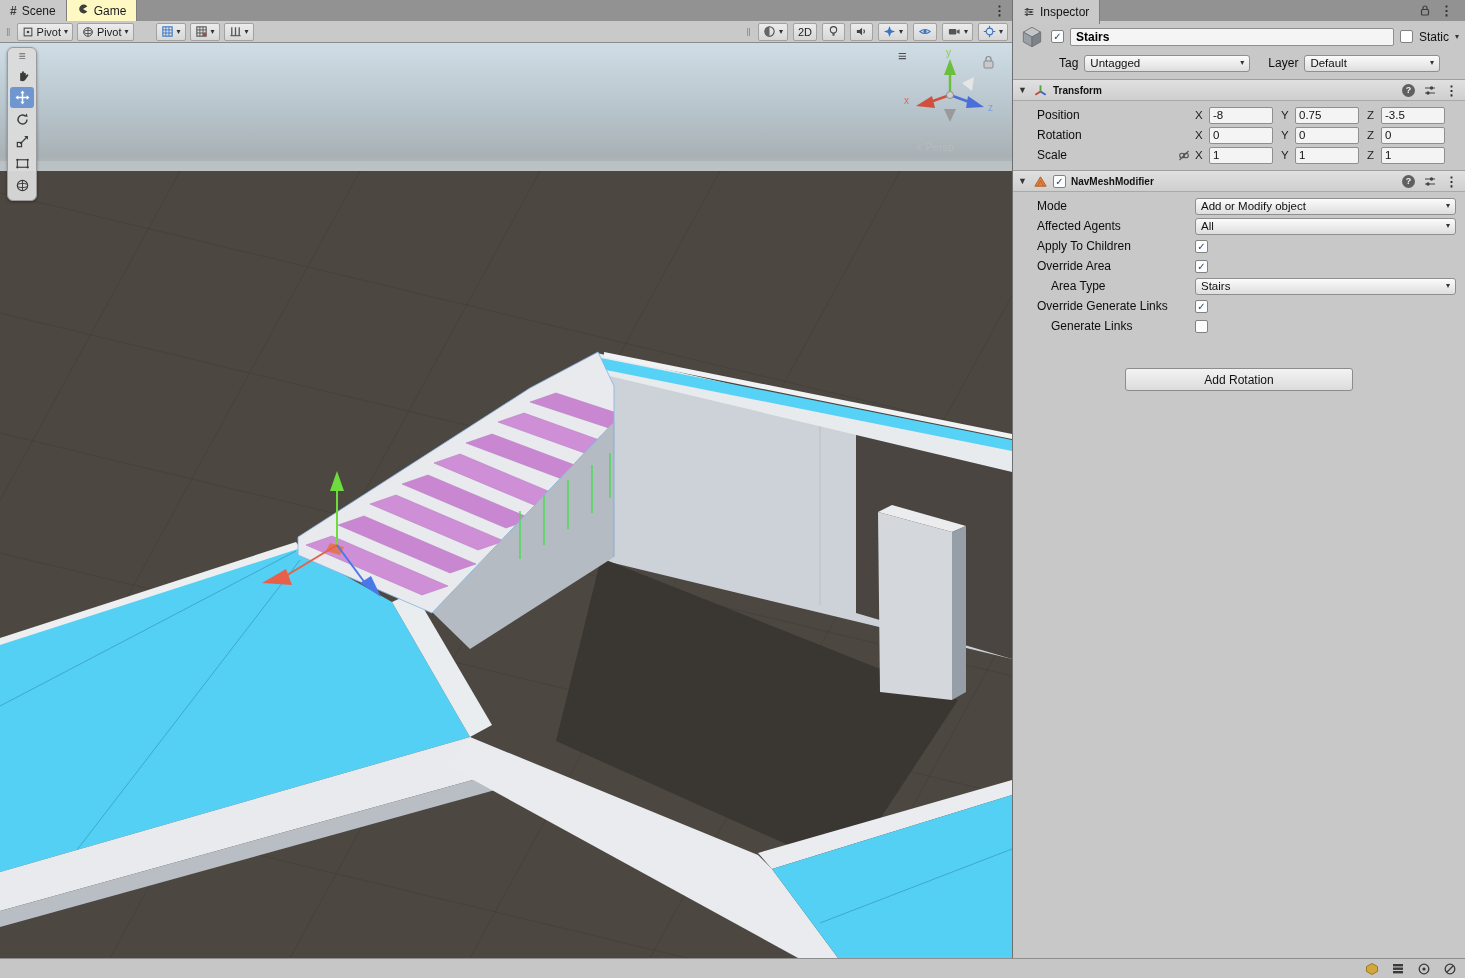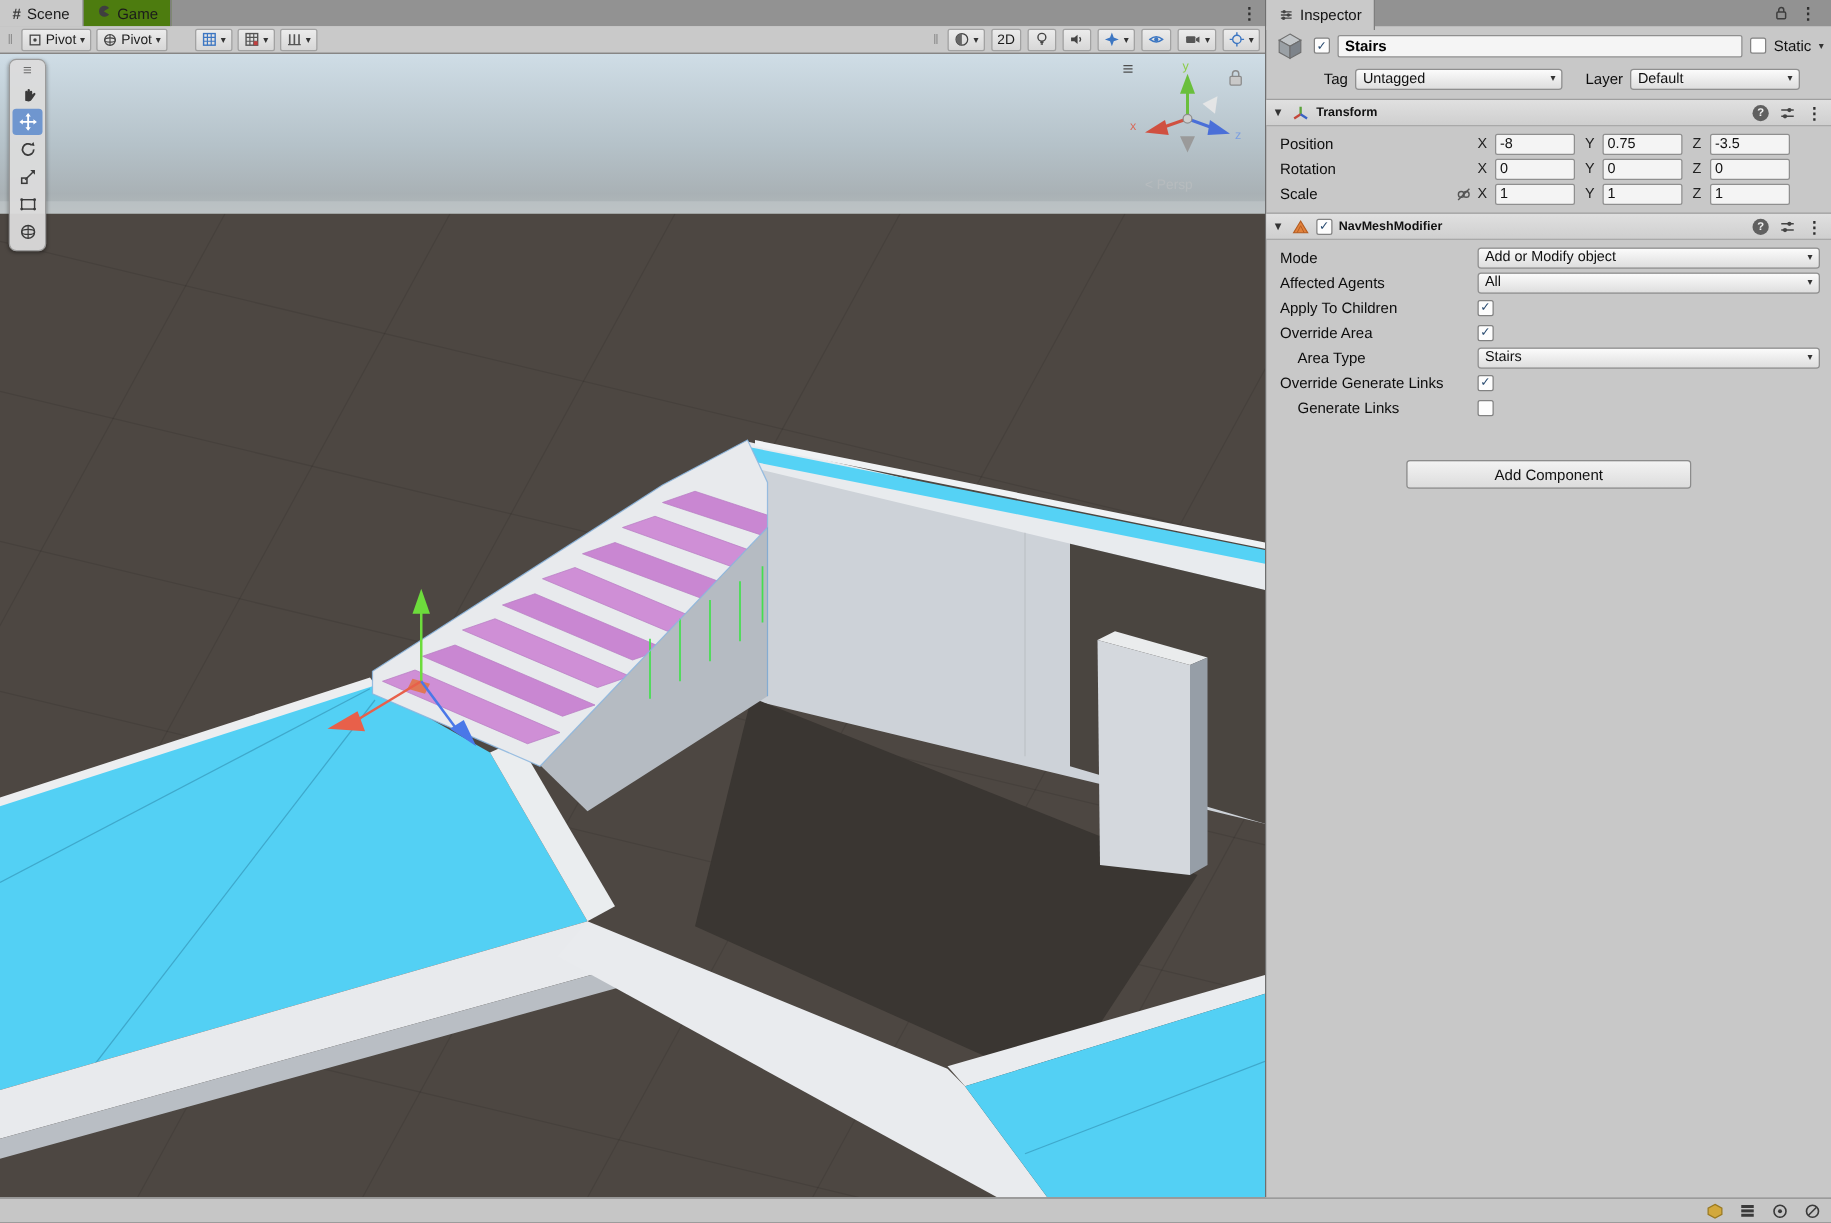--- a/index.html
+++ b/index.html
@@ -12,21 +12,21 @@
        display:inline-flex;align-items:center;justify-content:center;font-size:10px;color:#27496f;
        box-sizing:border-box;flex:none;}
   .dd{height:17px;display:flex;align-items:center;justify-content:space-between;
       padding:0 5px;background:linear-gradient(#fbfbfb,#dedede);border:1px solid #8f8f8f;
       border-radius:3px;font-size:11.5px;color:#101010;box-sizing:border-box;}
   .nfield{height:17px;border:1px solid #8f8f8f;border-radius:2px;background:#f4f4f4;
       font-size:11.5px;padding:0 3px;font-family:"Liberation Sans",sans-serif;box-sizing:border-box;color:#111;}
   
   #scene-pane{position:absolute;left:0;top:0;width:1012px;height:958px;}
   .tabbar{position:absolute;left:0;top:0;right:0;height:21px;background:#929292;display:flex;align-items:stretch;}
-  .tab{display:flex;align-items:center;padding:0 10px;gap:5px;background:#4d7c0f;color:#1b1b1b;
+  .tab{display:flex;align-items:center;padding:0 10px;gap:5px;background:#fef9c3;color:#1b1b1b;
        border-right:1px solid #7e7e7e;font-size:12px;}
   .tab.active{background:#c9c9c9;}
   .tabbar .spacer{flex:1;}
   .tabbar .kebab{align-self:center;margin-right:6px;}
   #scene-toolbar{position:absolute;left:0;top:21px;right:0;height:22px;background:#c9c9c9;
        border-bottom:1px solid #8b8b8b;display:flex;align-items:center;padding:0 4px;gap:4px;box-sizing:border-box;}
   .handle{color:#8e8e8e;font-size:11px;margin:0 2px;}
   .tbtn{height:18px;border:1px solid #a2a2a2;background:linear-gradient(#ececec,#d7d7d7);
        border-radius:2px;display:flex;align-items:center;padding:0 4px;gap:3px;font-size:11px;color:#1c1c1c;box-sizing:border-box;}
   .gap{width:14px;}
@@ -54,21 +54,21 @@
   #tagline .lab{font-size:12px;color:#0d0d0d;}
   #comps{position:absolute;left:0;top:79px;right:0;}
   .comp-header{height:22px;background:linear-gradient(#e0e0e0,#cfcfcf);border-top:1px solid #9f9f9f;
        border-bottom:1px solid #a9a9a9;display:flex;align-items:center;padding:0 5px;gap:5px;box-sizing:border-box;}
   .comp-header .fold{font-size:9px;color:#333;width:10px;}
   .comp-header b{font-size:10px;}
   .hicons{margin-left:auto;display:flex;align-items:center;gap:8px;padding-right:2px;}
   .help{width:13px;height:13px;border-radius:50%;background:#606060;color:#f2f2f2;font-size:9px;font-weight:bold;
        display:inline-flex;align-items:center;justify-content:center;}
   .comp-body{padding:4px 5px 5px 0;}
-  .irow{height:20px;display:flex;align-items:center;padding-left:11px;}
+  .irow{height:20px;display:flex;align-items:center;padding-left:24px;}
   .ilabel{width:158px;font-size:12px;color:#0d0d0d;flex:none;display:flex;align-items:center;}
   .ilabel.withlink{width:140px;}
   .ilabel.indent{padding-left:14px;width:144px;}
   .axl{width:14px;font-size:11.5px;color:#222;flex:none;}
   .vec .nfield{width:64px;margin-right:8px;}
   .grow{flex:1;margin-right:4px;}
   #addc-wrap{text-align:center;margin-top:27px;}
   #addc{width:228px;height:23px;background:linear-gradient(#f3f3f3,#dcdcdc);border:1px solid #8c8c8c;
        border-radius:3px;font-size:12px;font-family:"Liberation Sans",sans-serif;color:#111;}
   
@@ -517,21 +517,21 @@
           <span class="ilabel">Override Generate Links</span>
           <span class="chk checked">✓</span>
         </div>
         <div class="irow">
           <span class="ilabel indent">Generate Links</span>
           <span class="chk"></span>
         </div>
       </div>
 
       <div id="addc-wrap">
-        <button id="addc">Add Component</button>
+        <button id="addc">Add Rotation</button>
       </div>
     </div>
   </div>
 
   <div id="status-bar">
     <svg width="14" height="14" viewBox="0 0 14 14">
         <polygon points="7,1.5 12.5,4.5 12.5,9.5 7,12.5 1.5,9.5 1.5,4.5" fill="#d2a83c" stroke="#9a7a22" stroke-width="1"></polygon>
       </svg>
     <svg width="14" height="13" viewBox="0 0 14 13">
         <rect x="2" y="2" width="10" height="2.4" fill="#3a3a3a"></rect>

